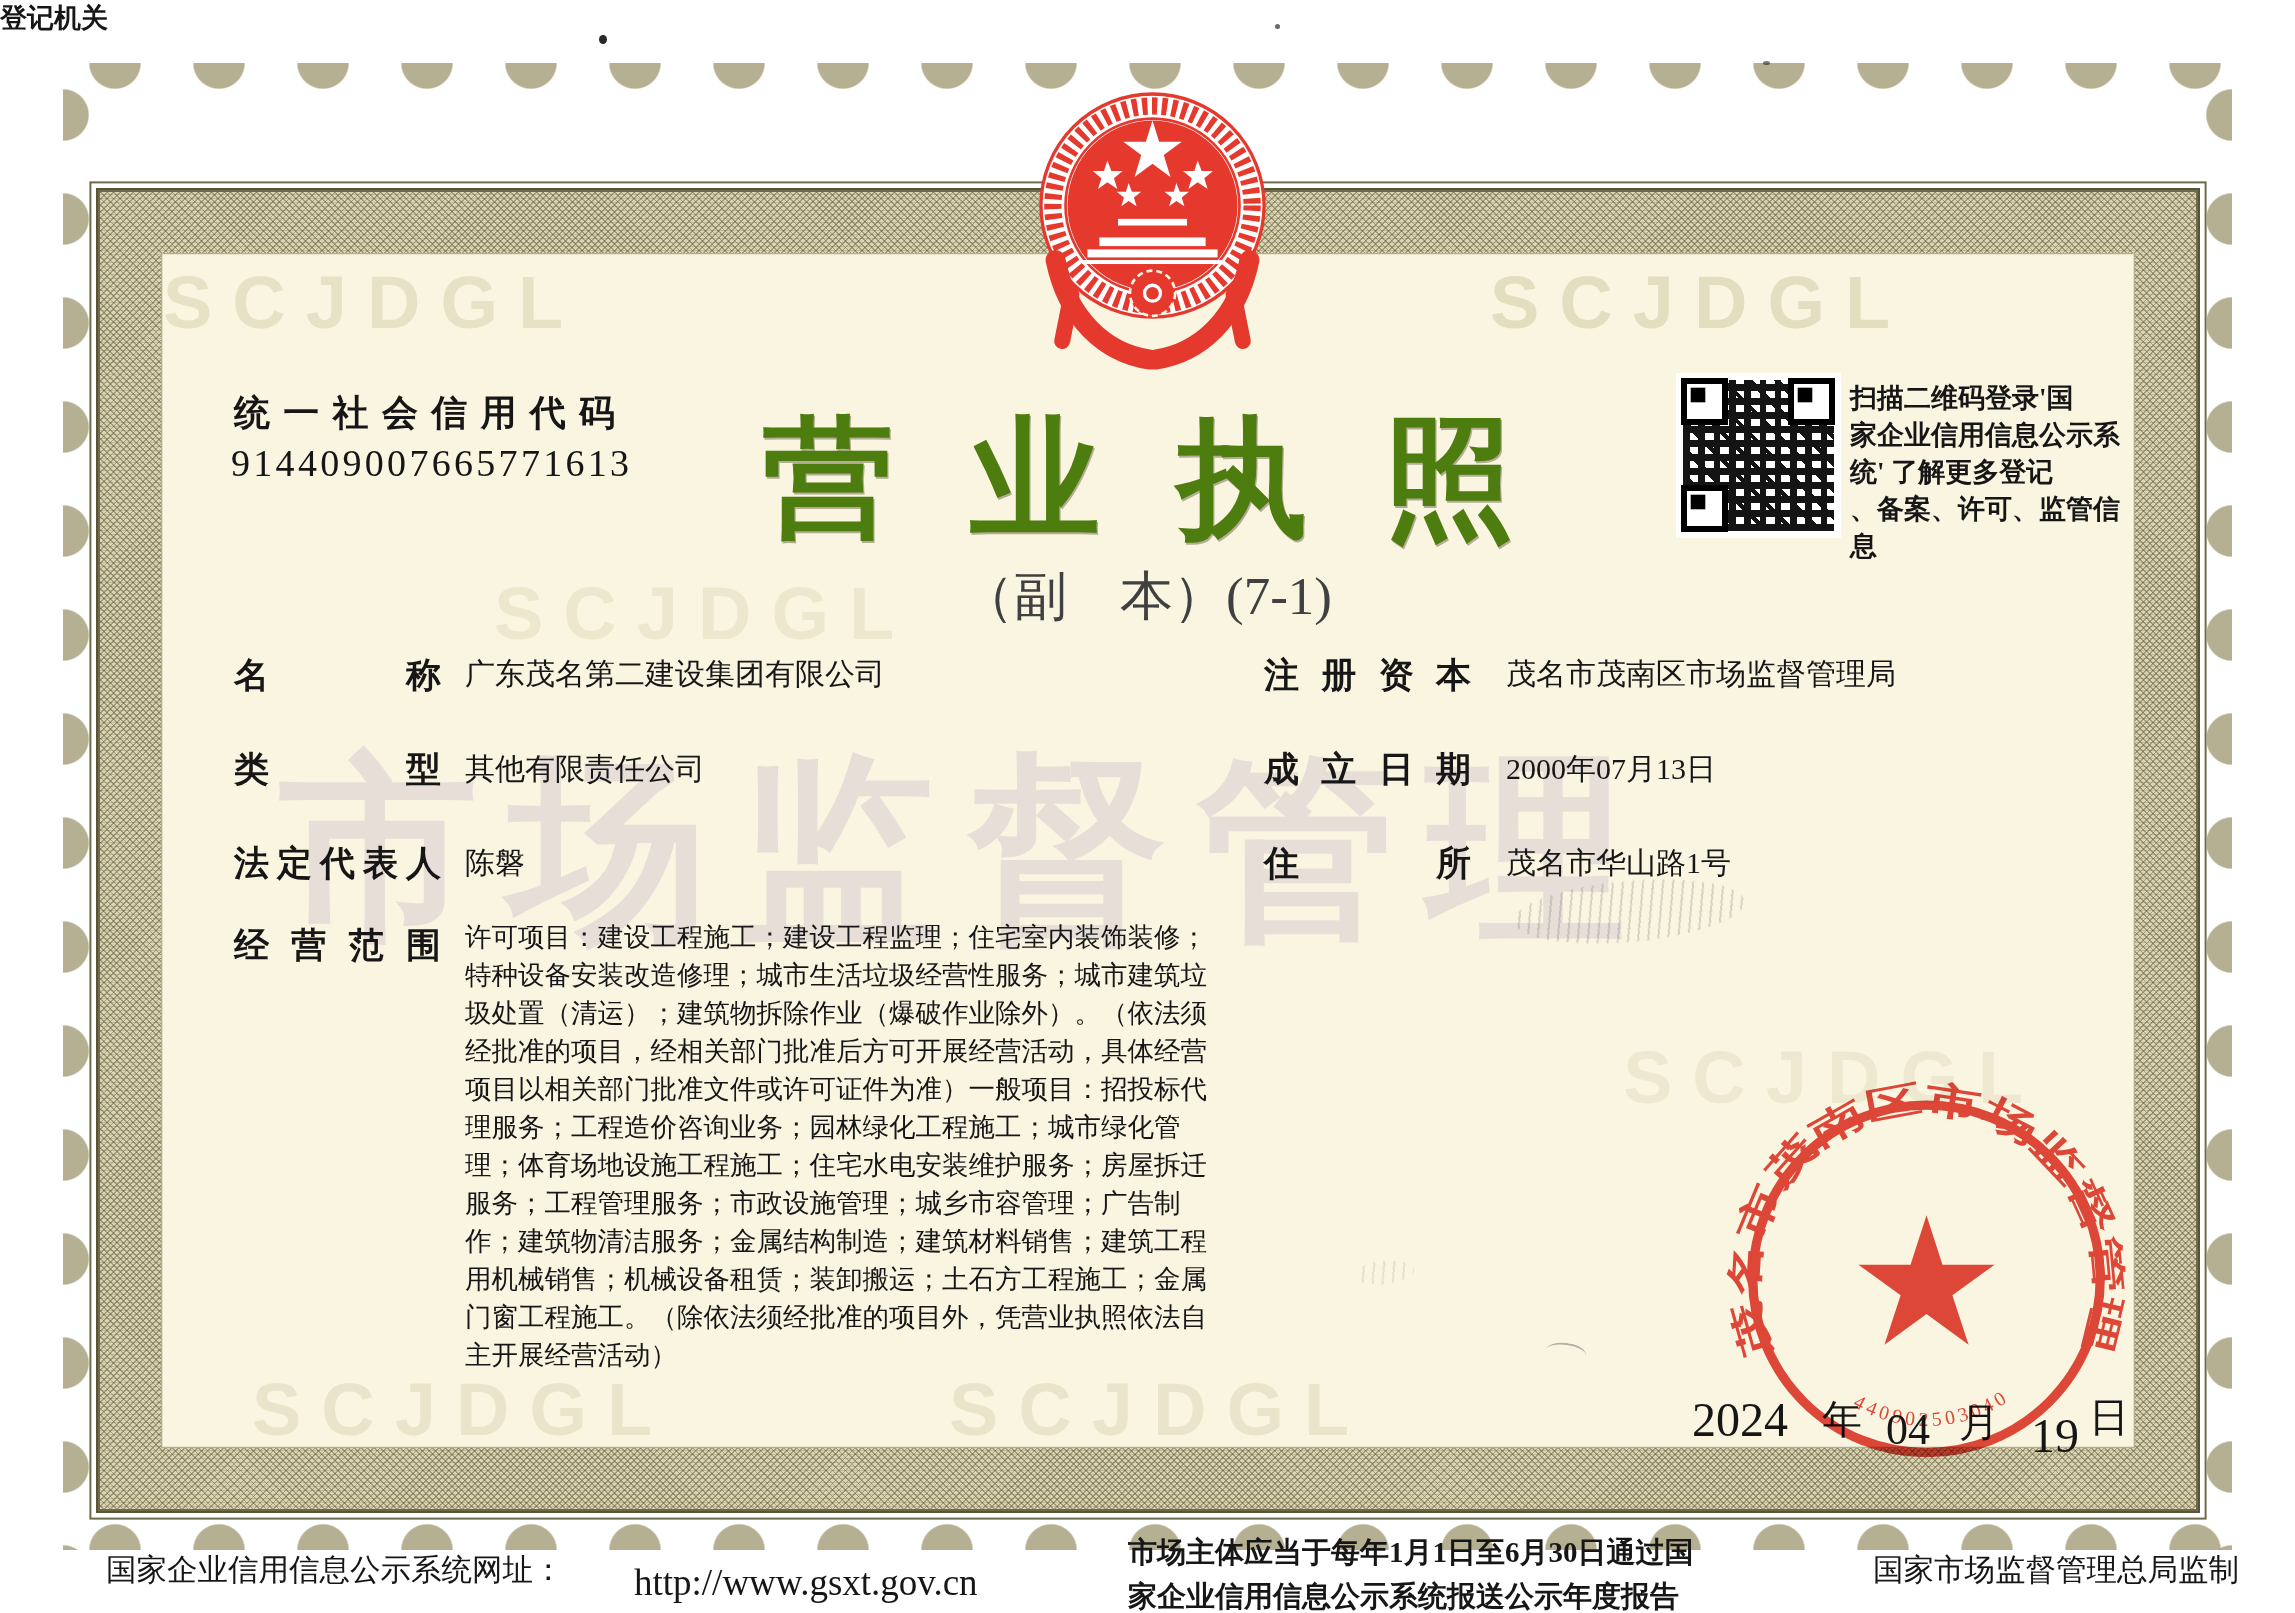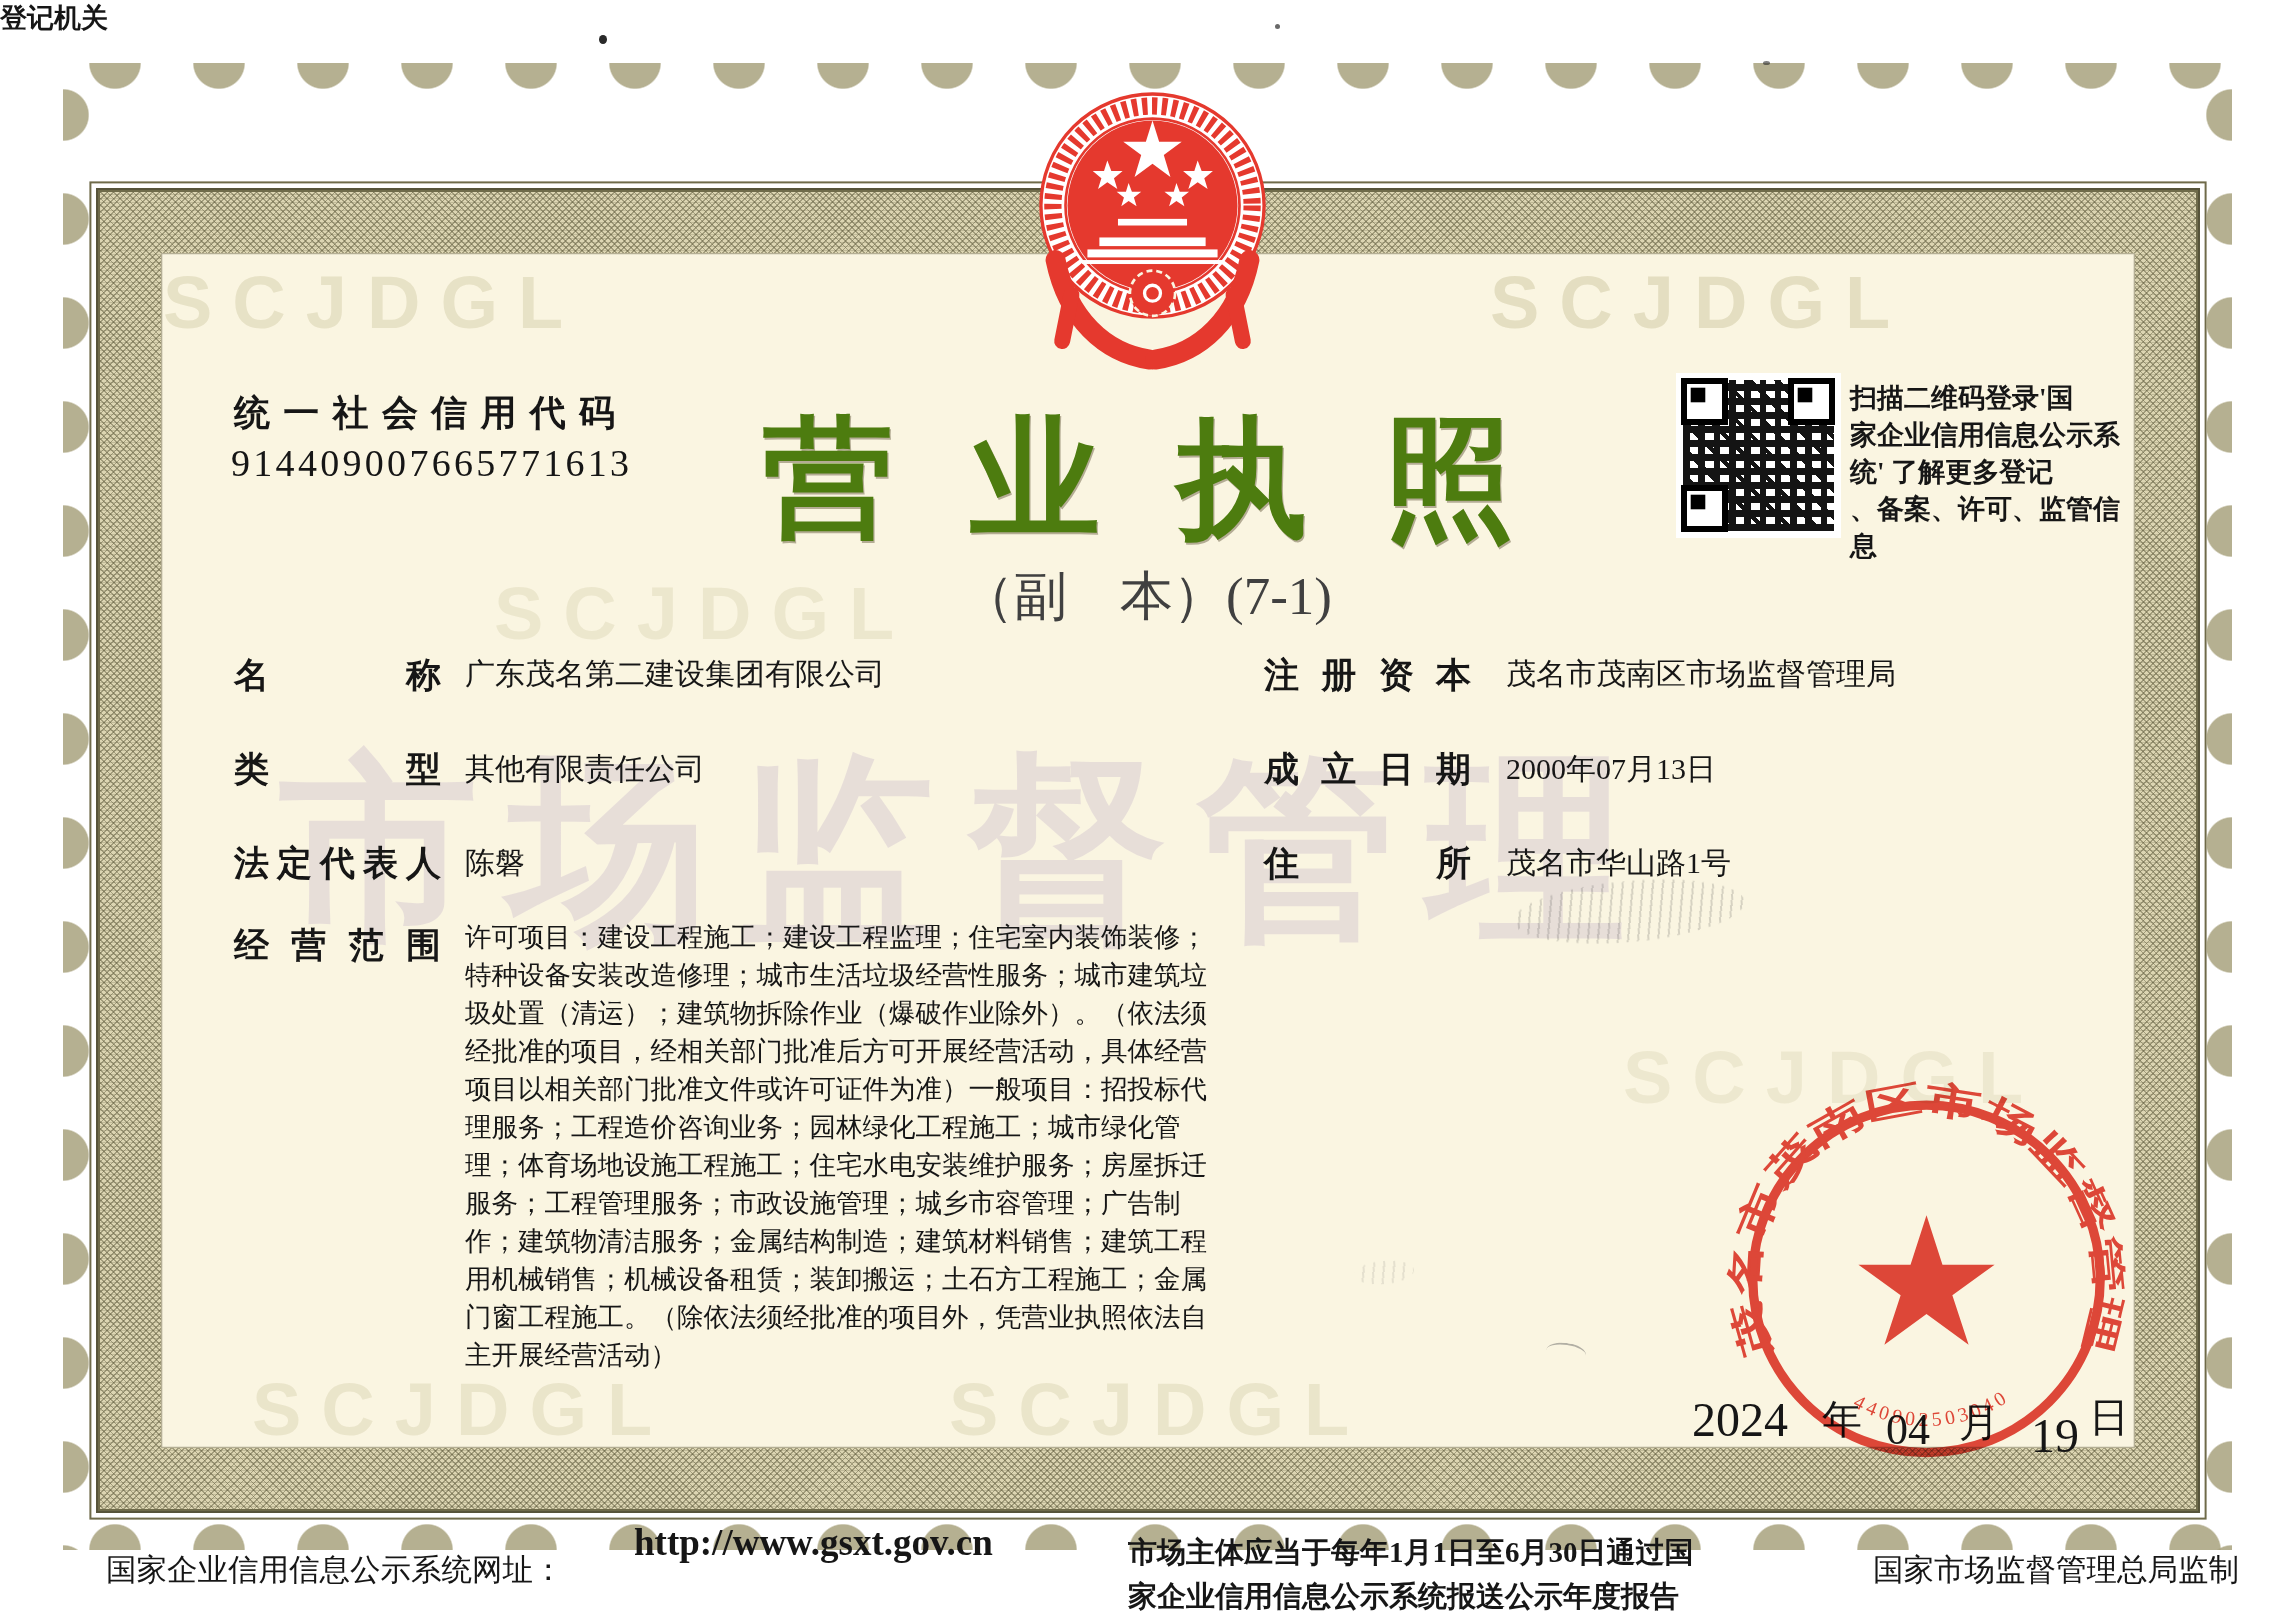--- a/index.html
+++ b/index.html
@@ -187,21 +187,21 @@
 
 <span class="dt" style="left:1692px;top:1392px;font-size:48px">2024</span>
 <span class="dt" style="left:1822px;top:1392px;font-size:40px">年</span>
 <span class="dt" style="left:1886px;top:1404px;font-size:44px">04</span>
 <span class="dt" style="left:1959px;top:1395px;font-size:40px">月</span>
 <span class="dt" style="left:2031px;top:1408px;font-size:48px">19</span>
 <span class="dt" style="left:2089px;top:1390px;font-size:40px">日</span>
 
 
 <span class="ft" style="left:106px;top:1550px;font-size:30.5px">国家企业信用信息公示系统网址：</span>
-<span class="ft" style="left:634px;top:1521px;font-size:37px;font-weight:700">http://www.gsxt.gov.cn</span>
+<span class="ft" style="left:634px;top:1561px;font-size:37px;font-weight:400">http://www.gsxt.gov.cn</span>
 <span class="ft" style="left:1128px;top:1533px;font-size:29px;font-weight:600">市场主体应当于每年1月1日至6月30日通过国</span>
 <span class="ft" style="left:1128px;top:1577px;font-size:29px;font-weight:600">家企业信用信息公示系统报送公示年度报告</span>
 <span class="ft" style="left:1873px;top:1550px;font-size:30.5px">国家市场监督管理总局监制</span>
 
 
 <div class="speck" style="left:599px;top:35px;width:8px;height:9.3px"></div>
 <div class="speck" style="left:1275px;top:24px;width:5.3px;height:5.3px;opacity:.7"></div>
 <div class="speck" style="left:1763px;top:61px;width:6.6px;height:4px;opacity:.6"></div>
 <div class="smudge" style="left:1513px;top:881px;width:232px;height:61px"></div>
 <div class="smudge" style="left:1354px;top:1261px;width:60px;height:22.6px;opacity:.6"></div>

